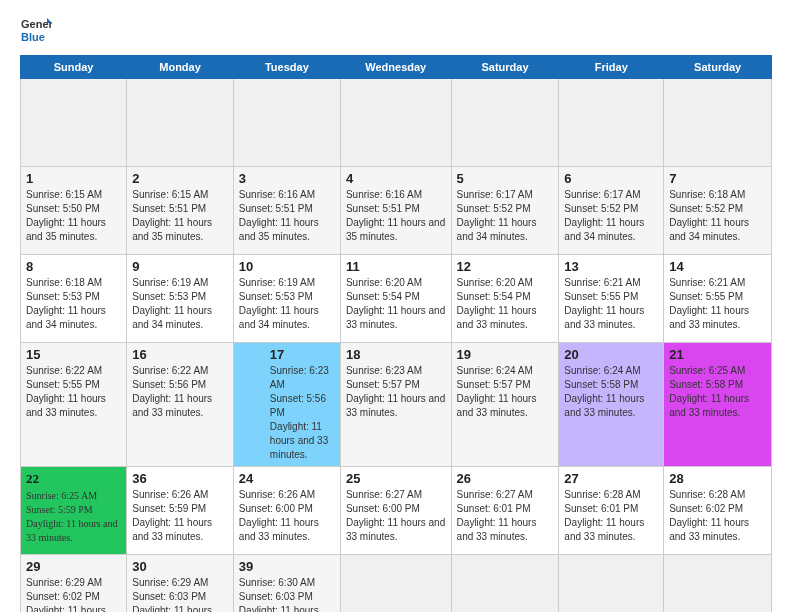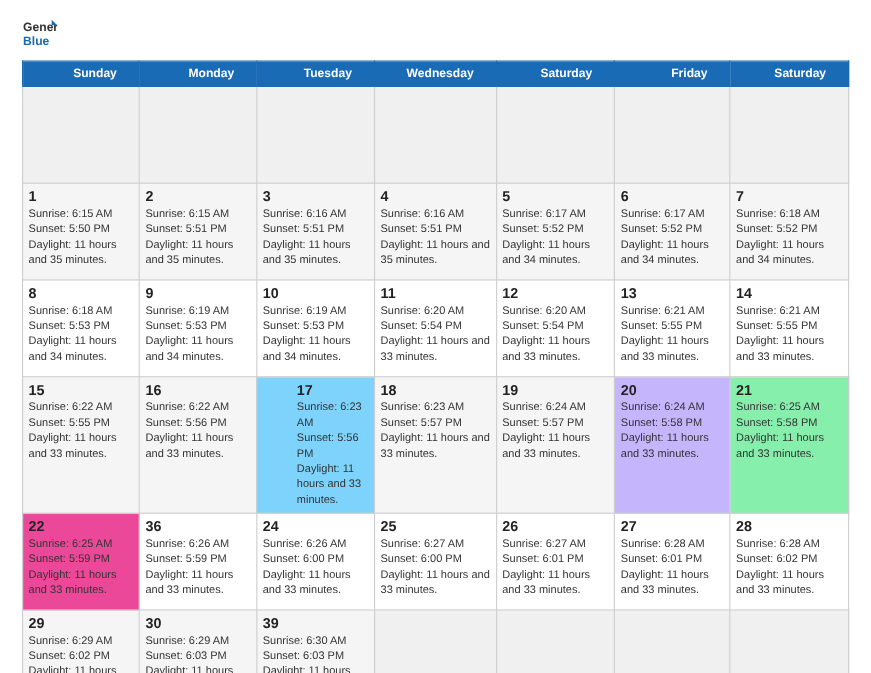--- a/index.html
+++ b/index.html
@@ -41,21 +41,21 @@
       margin-top: 2px;
     }
     .calendar-table {
       width: 100%;
       border-collapse: collapse;
       font-size: 9.5px;
     }
     .calendar-table th {
       background: #1a6bb5;
       color: #fff;
-      text-align: right;
+      text-align: center;
       padding: 5px 20px;
       font-size: 11px;
       font-weight: bold;
       border: 1px solid #1a6bb5;
     }
     .calendar-table td {
       border: 1px solid #ccc;
       vertical-align: top;
       padding: 4px 5px;
       height: 88px;
@@ -203,27 +203,27 @@
         <span class="day-info">Sunrise: 6:23 AM<br>Sunset: 5:57 PM<br>Daylight: 11 hours and 33 minutes.</span>
       </td>
           <td style="background: rgb(245, 245, 245);">
         <span class="day-number">19</span>
         <span class="day-info">Sunrise: 6:24 AM<br>Sunset: 5:57 PM<br>Daylight: 11 hours and 33 minutes.</span>
       </td>
           <td style="background: #c4b5fd;">
         <span class="day-number">20</span>
         <span class="day-info">Sunrise: 6:24 AM<br>Sunset: 5:58 PM<br>Daylight: 11 hours and 33 minutes.</span>
       </td>
-          <td style="background: #86efac;">
+          <td style="background: #d946ef;">
         <span class="day-number">21</span>
         <span class="day-info">Sunrise: 6:25 AM<br>Sunset: 5:58 PM<br>Daylight: 11 hours and 33 minutes.</span>
       </td>
         </tr>
         <tr>
-          <td style="background: #ec4899;">
+          <td style="background: #22c55e; font-family: Liberation Serif, serif;">
         <span class="day-number">22</span>
         <span class="day-info">Sunrise: 6:25 AM<br>Sunset: 5:59 PM<br>Daylight: 11 hours and 33 minutes.</span>
       </td>
           <td style="background: rgb(255, 255, 255);">
         <span class="day-number">36</span>
         <span class="day-info">Sunrise: 6:26 AM<br>Sunset: 5:59 PM<br>Daylight: 11 hours and 33 minutes.</span>
       </td>
           <td style="background: rgb(255, 255, 255);">
         <span class="day-number">24</span>
         <span class="day-info">Sunrise: 6:26 AM<br>Sunset: 6:00 PM<br>Daylight: 11 hours and 33 minutes.</span>

